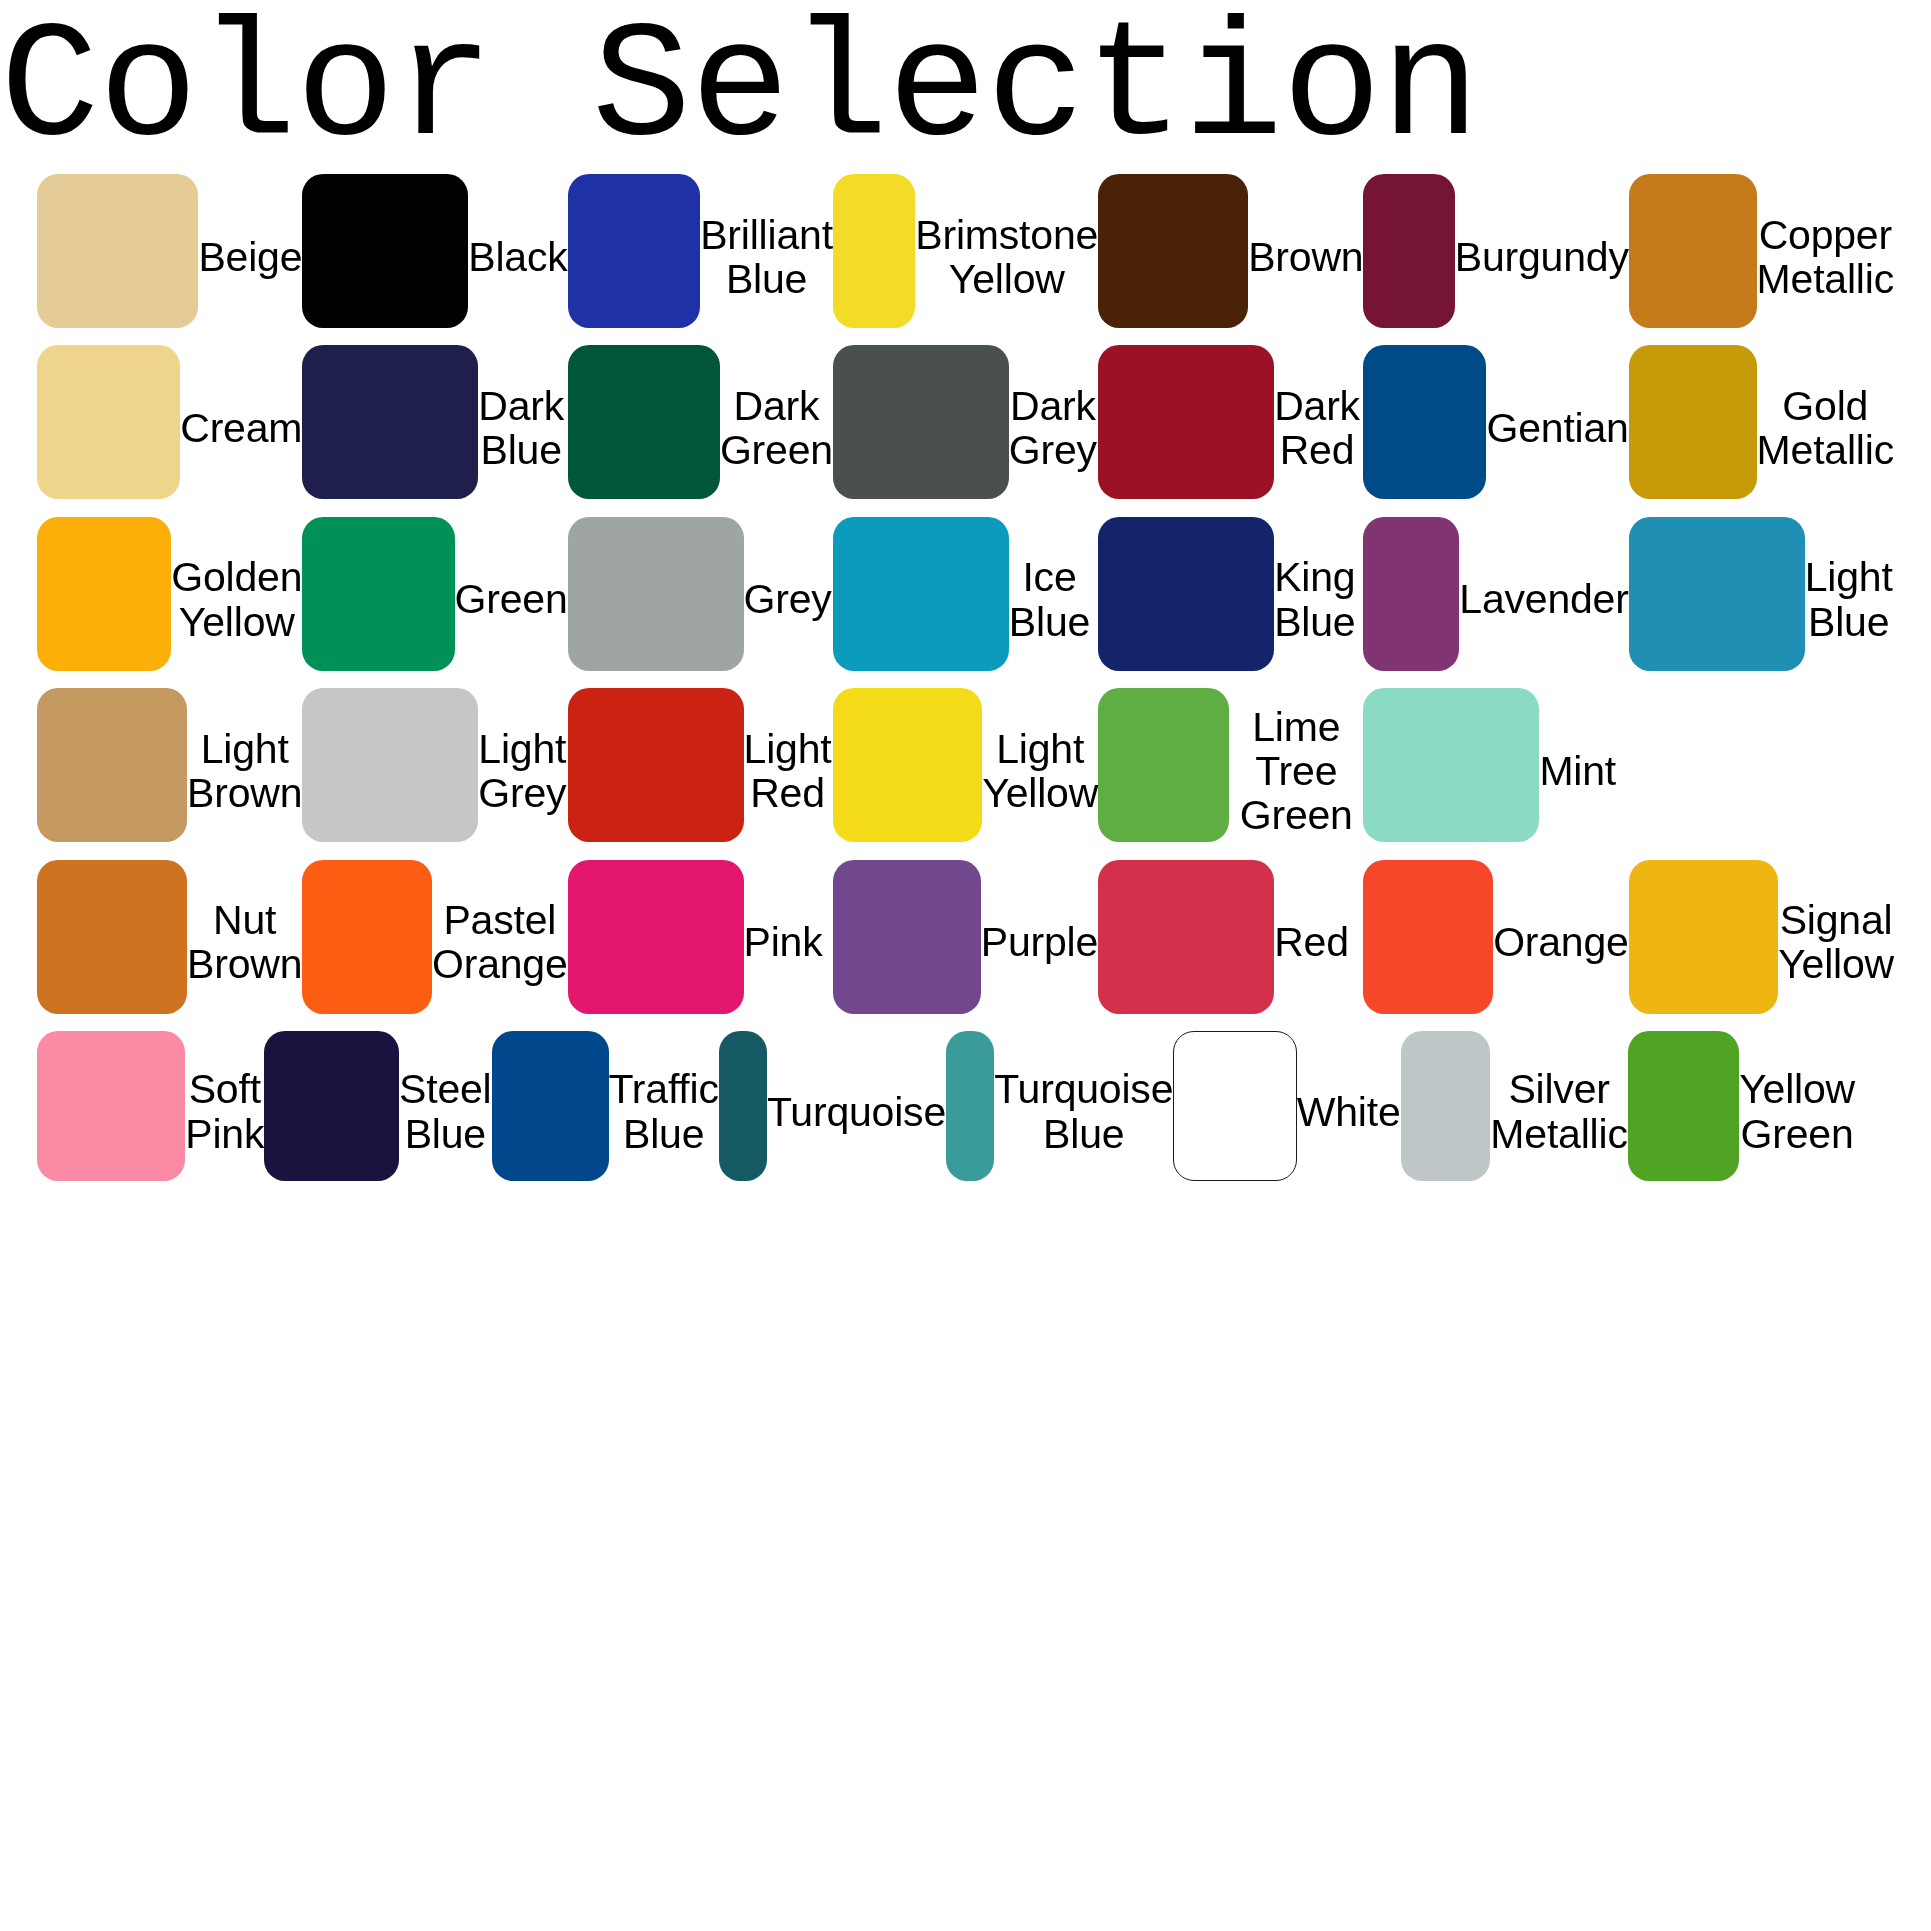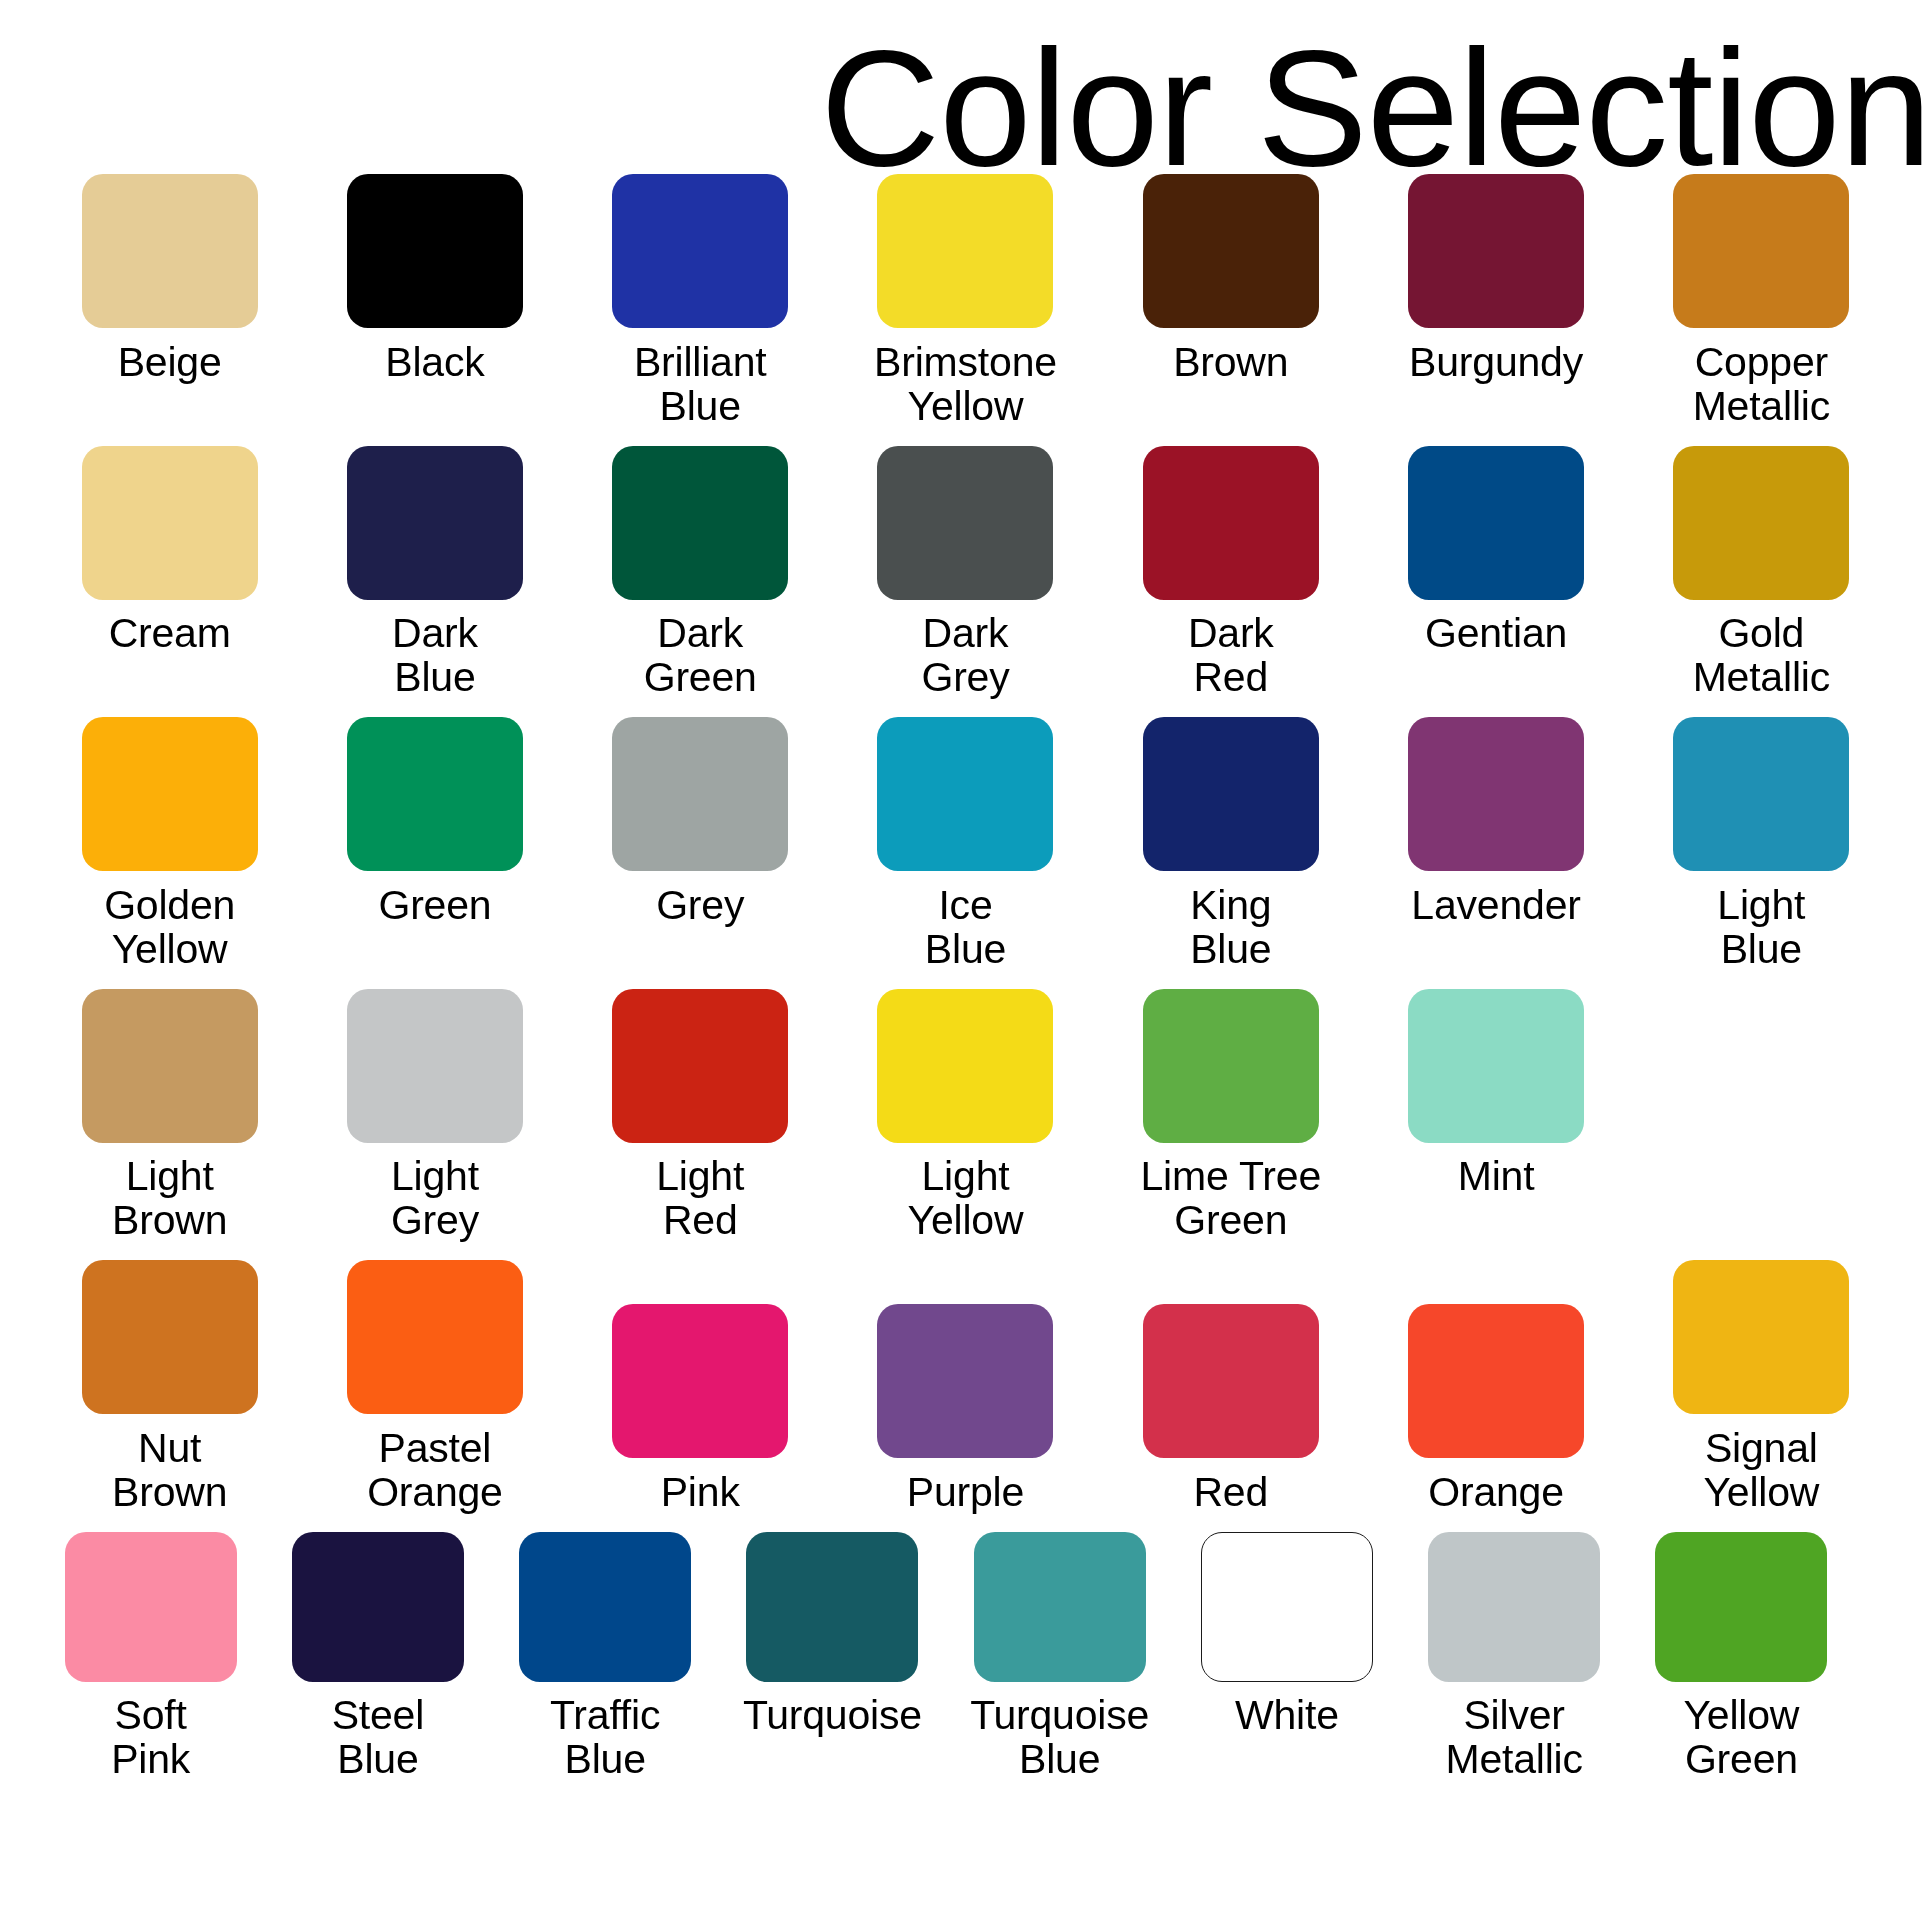--- a/index.html
+++ b/index.html
@@ -10,46 +10,46 @@
     font-family: "Liberation Sans", sans-serif;
     overflow: hidden;
   }
   #page {
     position: relative;
     width: 1931px;
     height: 1931px;
     background: #ffffff;
   }
   #title {
-    font-family: Liberation Sans, sans-serif;
+    font-family: Liberation Mono, monospace;
     font-weight: normal;
     font-size: 166px;
     line-height: 1;
-    text-align: right;
+    text-align: left;
     color: #000000;
     letter-spacing: -1px;
-    padding-top: 25px;
+    padding-top: 6px;
     height: 174px;
   }
   .grid {
     width: 1931px;
     padding: 0 37px;
   }
   .row {
     display: flex;
     width: 100%;
   }
   .row-7 .cell { width: calc(100% / 7); }
   .row-8 {
     padding-right: 39px;
   }
   .row-8 .cell { width: calc(100% / 8); }
   .cell {
     display: flex;
-    flex-direction: column;
+    flex-direction: row;
     align-items: center;
   }
   .swatch {
     width: 176px;
     height: 154px;
     border-radius: 21px;
   }
   .row-8 .swatch {
     width: 172px;
     height: 150px;

